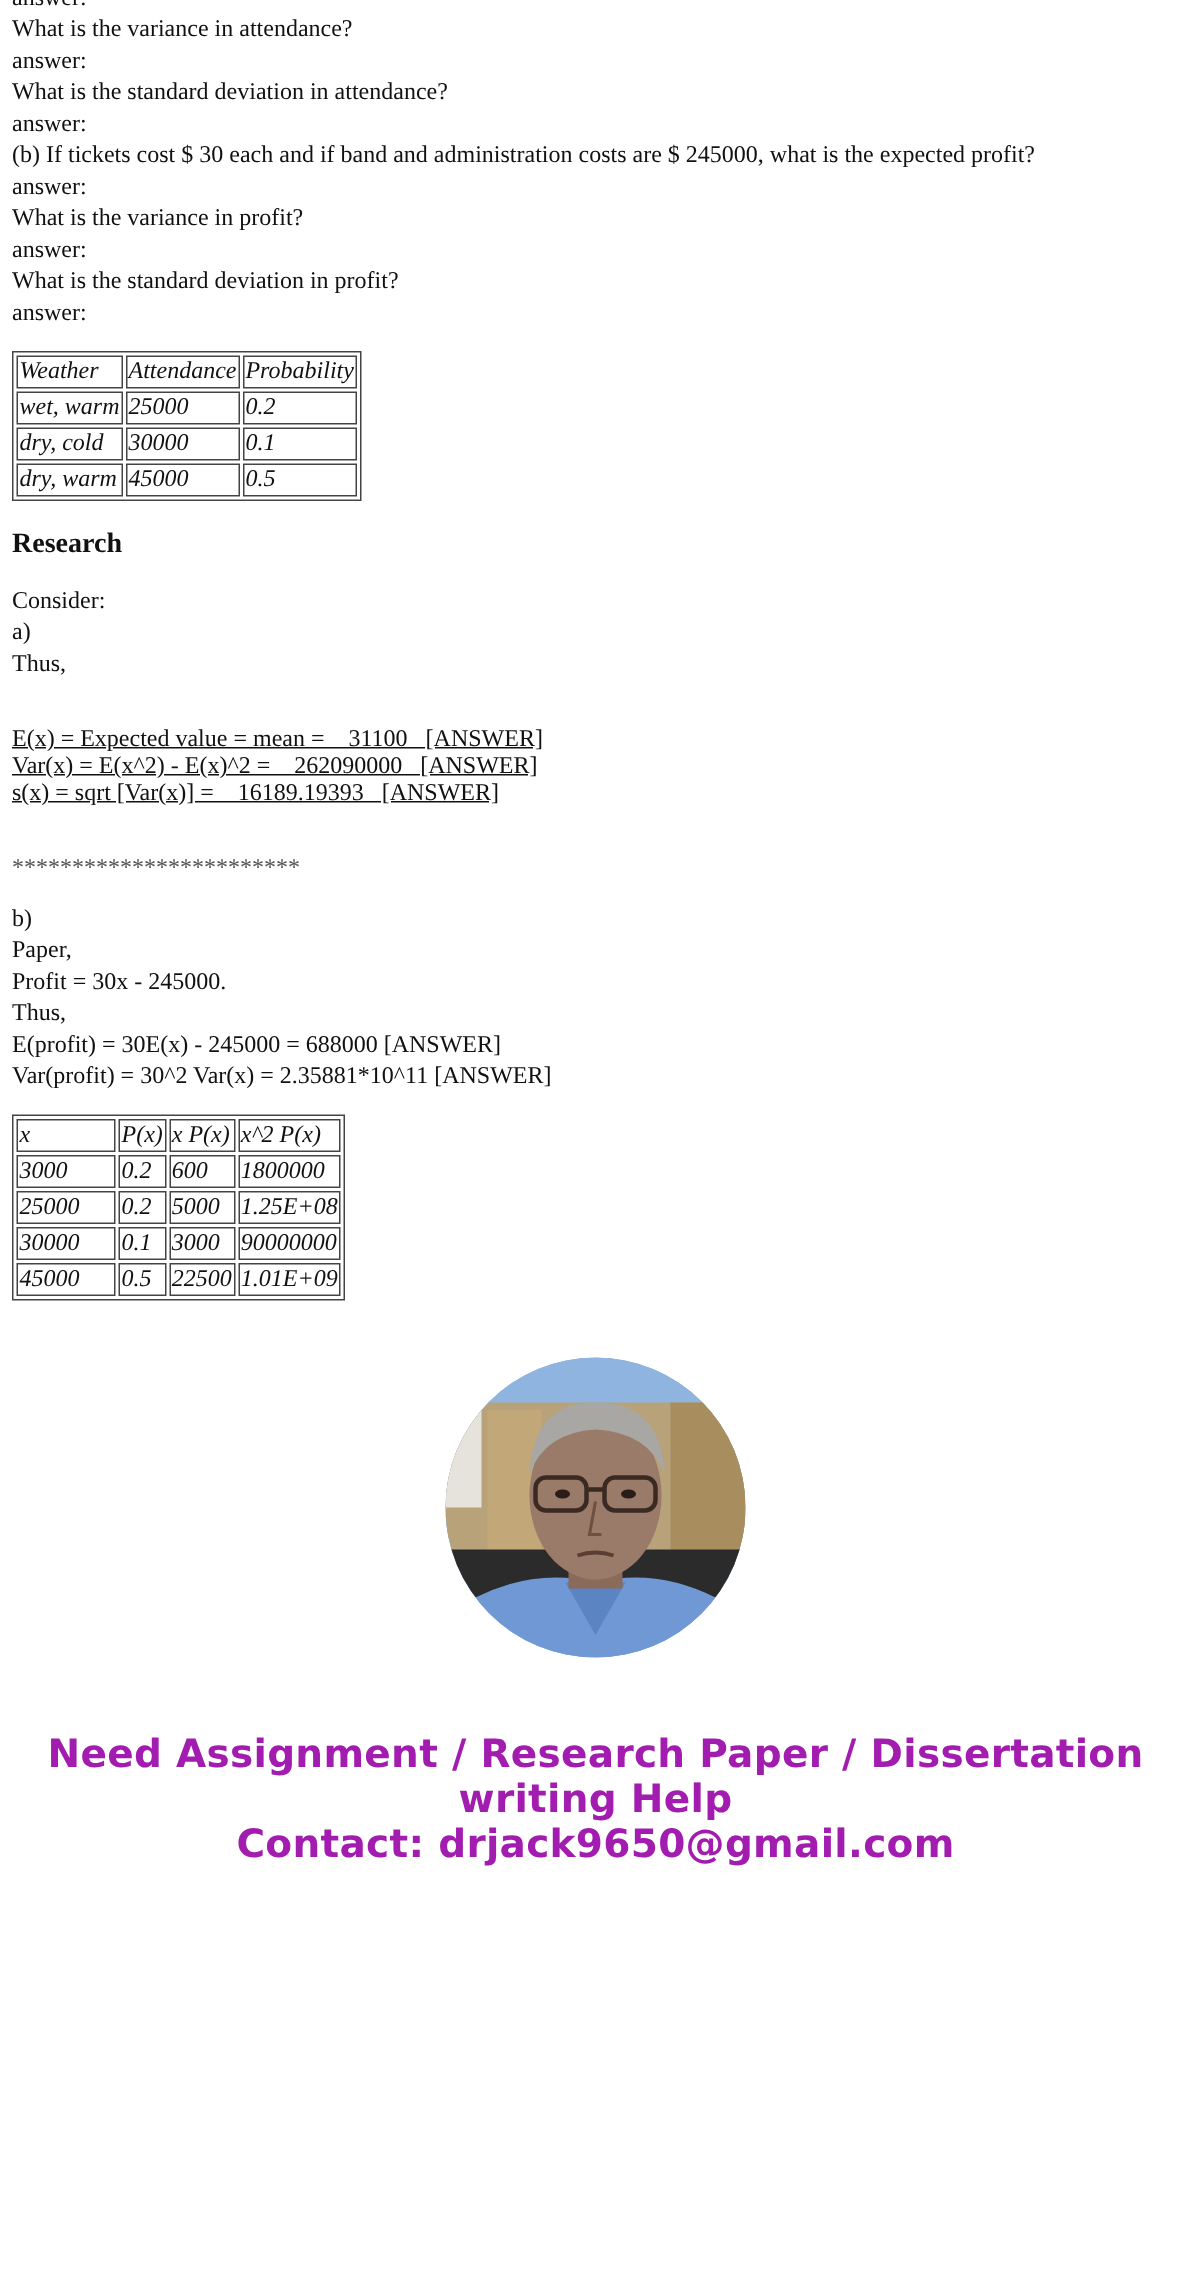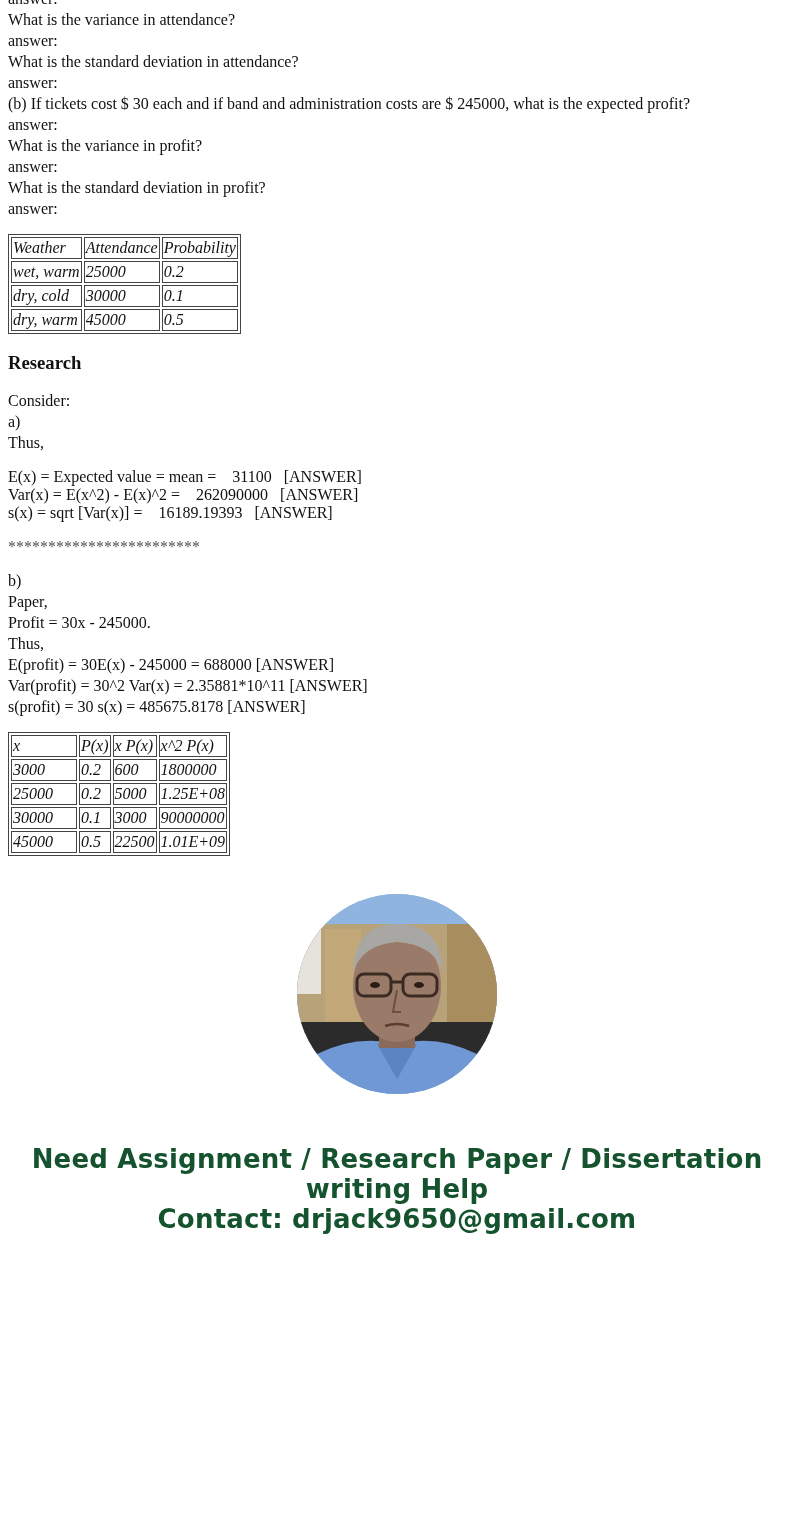--- a/index.html
+++ b/index.html
@@ -30,42 +30,42 @@
       text-align: left;
       vertical-align: top;
       font-style: italic;
     }
     h3.solution {
       font-size: 18.7px;
       font-weight: bold;
       margin: 18px 0 18px 0;
       line-height: 22px;
     }
-    .results { margin: 16px 0; line-height: 18px; }
+    .results { margin: 32px 0; line-height: 18px; text-decoration: underline; }
     .results div { white-space: pre; }
     .stars { color: #555; letter-spacing: 0px; margin: 16px 0; white-space: pre; }
     .avatar-wrap {
       display: flex;
       justify-content: center;
       margin-top: 38px;
     }
     .avatar {
       width: 200px; height: 200px;
       border-radius: 50%;
       overflow: hidden;
       position: relative;
       background: #7fa8d9;
     }
     .banner {
       text-align: center;
       font-family: "DejaVu Sans", sans-serif;
       font-weight: bold;
       font-size: 26px;
       line-height: 30px;
-      color: #14532d;
+      color: #a21caf;
       margin-top: 50px;
       letter-spacing: 0.2px;
     }
   </style>
 </head>
 <body>
 
 <div class="content">
 
   <p class="para">answer:</p>
@@ -118,21 +118,20 @@
   </div>
 
   <p class="stars">************************</p>
 
   <p class="para">b)</p>
   <p class="para">Paper,</p>
   <p class="para">Profit = 30x - 245000.</p>
   <p class="para">Thus,</p>
   <p class="para">E(profit) = 30E(x) - 245000 = 688000 [ANSWER]</p>
   <p class="para">Var(profit) = 30^2 Var(x) = 2.35881*10^11 [ANSWER]</p>
-  <p class="para">s(profit) = 30 s(x) = 485675.8178 [ANSWER]</p>
 
   <table class="data">
     <tbody>
         <tr>
       <td style="width:62px">x</td>
       <td>P(x)</td>
       <td>x P(x)</td>
       <td>x^2 P(x)</td>
     </tr>
     <tr>

